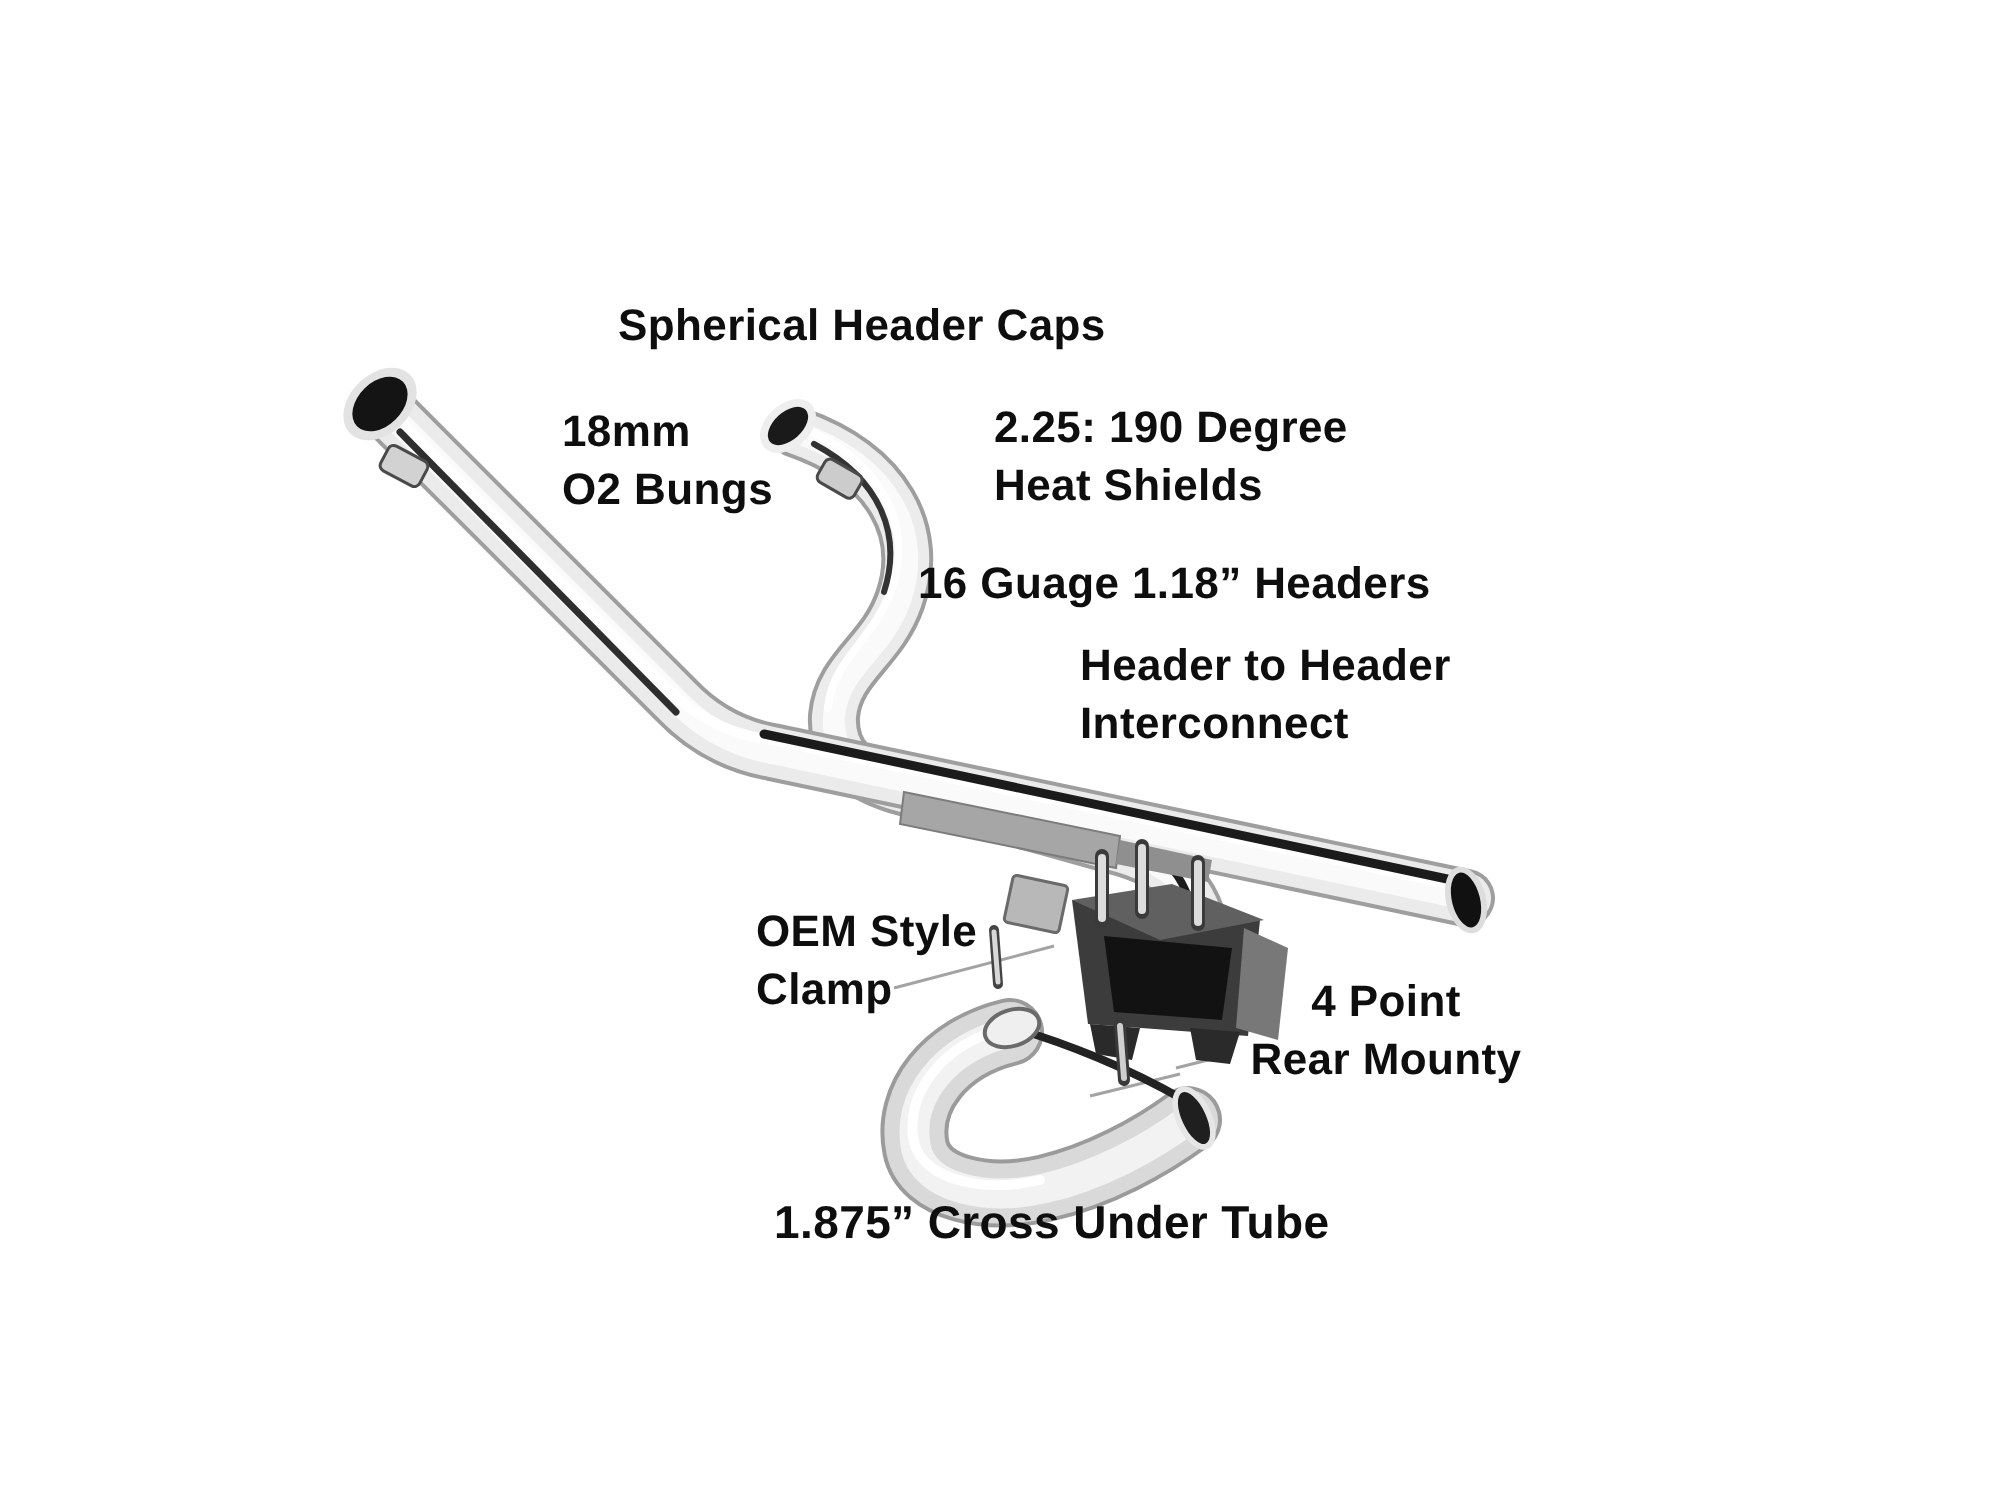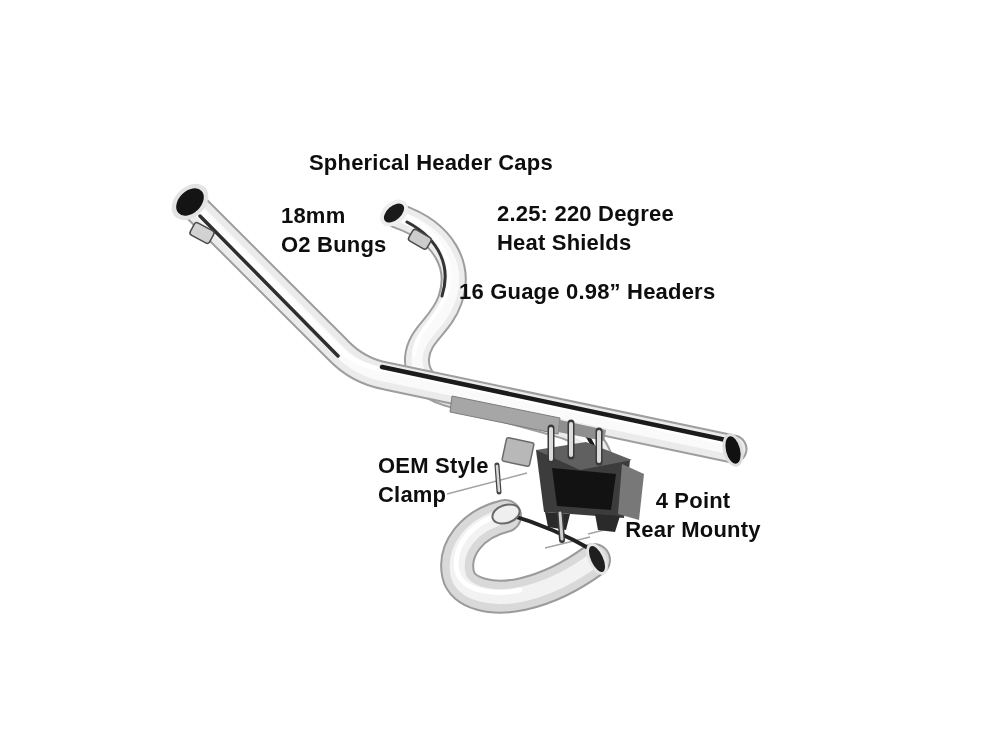--- a/index.html
+++ b/index.html
@@ -111,26 +111,29 @@
       <line x1="560" y1="512" x2="562" y2="540" stroke="#3a3a3a" stroke-width="6"></line>
       <line x1="560" y1="513" x2="562" y2="539" stroke="#cfcfcf" stroke-width="3"></line>
     </g>
   </svg>
 
   <div class="label" id="lbl-caps">Spherical Header Caps</div>
 
   <div class="label" id="lbl-bungs">18mm
 O2 Bungs</div>
 
-  <div class="label" id="lbl-shields">2.25: 220 Degree
+  <div class="label" id="lbl-shields">2.25: 190 Degree
 Heat Shields</div>
 
-  <div class="label" id="lbl-headers">16 Guage 0.98” Headers</div>
+  <div class="label" id="lbl-headers">16 Guage 1.18” Headers</div>
 
+  <div class="label" id="lbl-interconnect">Header to Header
+Interconnect</div>
 
   <div class="label" id="lbl-clamp">OEM Style
 Clamp</div>
 
   <div class="label label--center" id="lbl-mount">4 Point
 Rear Mounty</div>
 
+  <div class="label" id="lbl-crossunder">1.875” Cross Under Tube</div>
 
 </div>
 
 </body></html>

